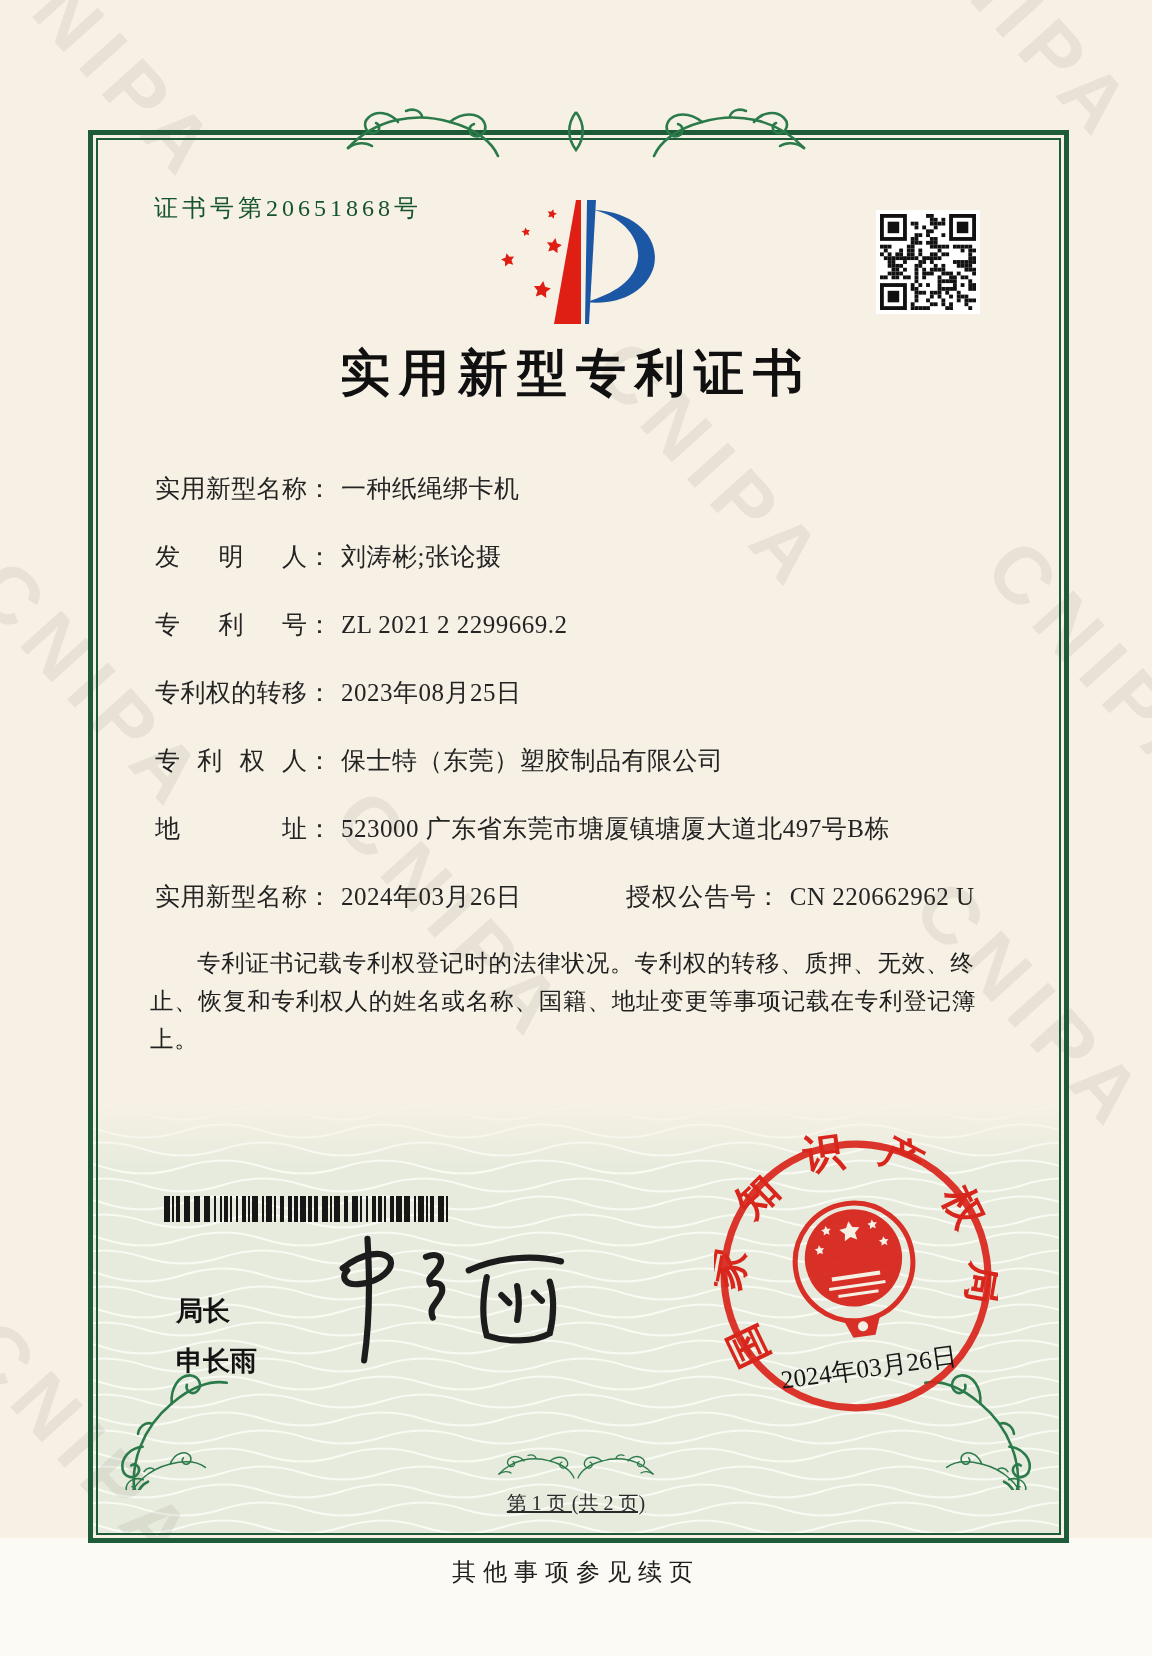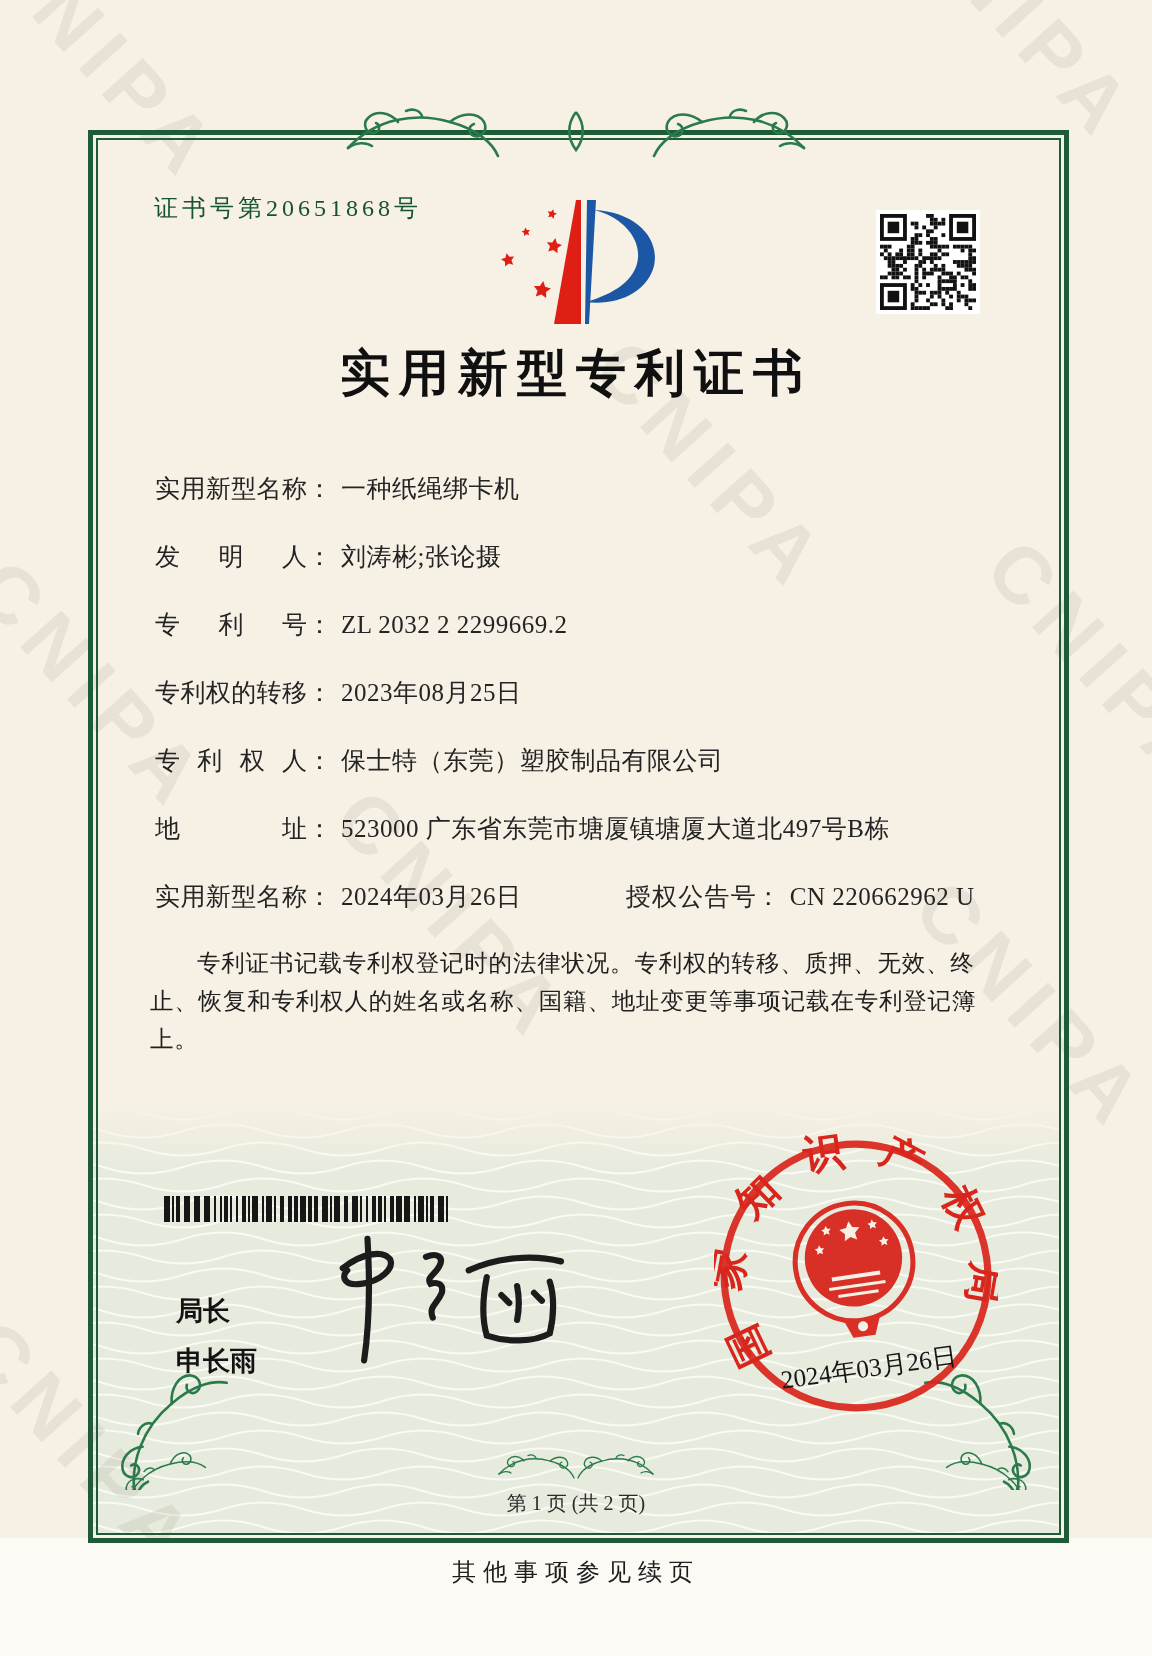--- a/index.html
+++ b/index.html
@@ -36,21 +36,21 @@
   
   .body-text{position:absolute;left:150px;top:944px;width:860px;z-index:6;
              font-size:23.5px;line-height:38px;color:#1f1f1f;}
   .body-text p{margin:0 0 15px 0;text-indent:2em;letter-spacing:.8px;}
   
   .barcode{position:absolute;left:164px;top:1196px;z-index:6;}
   .signer{position:absolute;left:176px;top:1288px;z-index:7;
           font-family:Liberation Mono, monospace;font-weight:700;font-size:27px;color:#131313;line-height:50px;}
   .signature{position:absolute;left:318px;top:1228px;z-index:8;}
   .seal{position:absolute;left:714px;top:1134px;z-index:7;}
-  .pageno{position:absolute;left:0;top:1490px;width:100%;text-align:center;font-size:20px;color:#2a2a2a;z-index:6;}
+  .pageno{position:absolute;left:0;top:1490px;width:100%;text-align:center;font-size:20px;color:#2a2a2a;z-index:6;text-decoration:underline;}
   .note{position:absolute;left:0;top:1556px;width:100%;text-align:center;
         font-size:24px;letter-spacing:7px;color:#1d1d1d;z-index:6;}
   .orn{position:absolute;z-index:6;pointer-events:none;}
 </style>
 </head>
 <body>
 
 <div class="page">
 
   <svg width="0" height="0" style="position:absolute">
@@ -367,21 +367,21 @@
   <div class="title">实用新型专利证书</div>
 
   <div class="fields">
     <div class="frow">
       <span class="flabel">实用新型名称</span><span class="fcolon">：</span><span class="fvalue">一种纸绳绑卡机</span>
     </div>
     <div class="frow">
       <span class="flabel">发明人</span><span class="fcolon">：</span><span class="fvalue">刘涛彬;张论摄</span>
     </div>
     <div class="frow">
-      <span class="flabel">专利号</span><span class="fcolon">：</span><span class="fvalue">ZL 2032 2 2299669.2</span>
+      <span class="flabel">专利号</span><span class="fcolon">：</span><span class="fvalue">ZL 2021 2 2299669.2</span>
     </div>
     <div class="frow">
       <span class="flabel">专利权的转移</span><span class="fcolon">：</span><span class="fvalue">2023年08月25日</span>
     </div>
     <div class="frow">
       <span class="flabel">专利权人</span><span class="fcolon">：</span><span class="fvalue">保士特（东莞）塑胶制品有限公司</span>
     </div>
     <div class="frow">
       <span class="flabel">地址</span><span class="fcolon">：</span><span class="fvalue">523000 广东省东莞市塘厦镇塘厦大道北497号B栋</span>
     </div>

